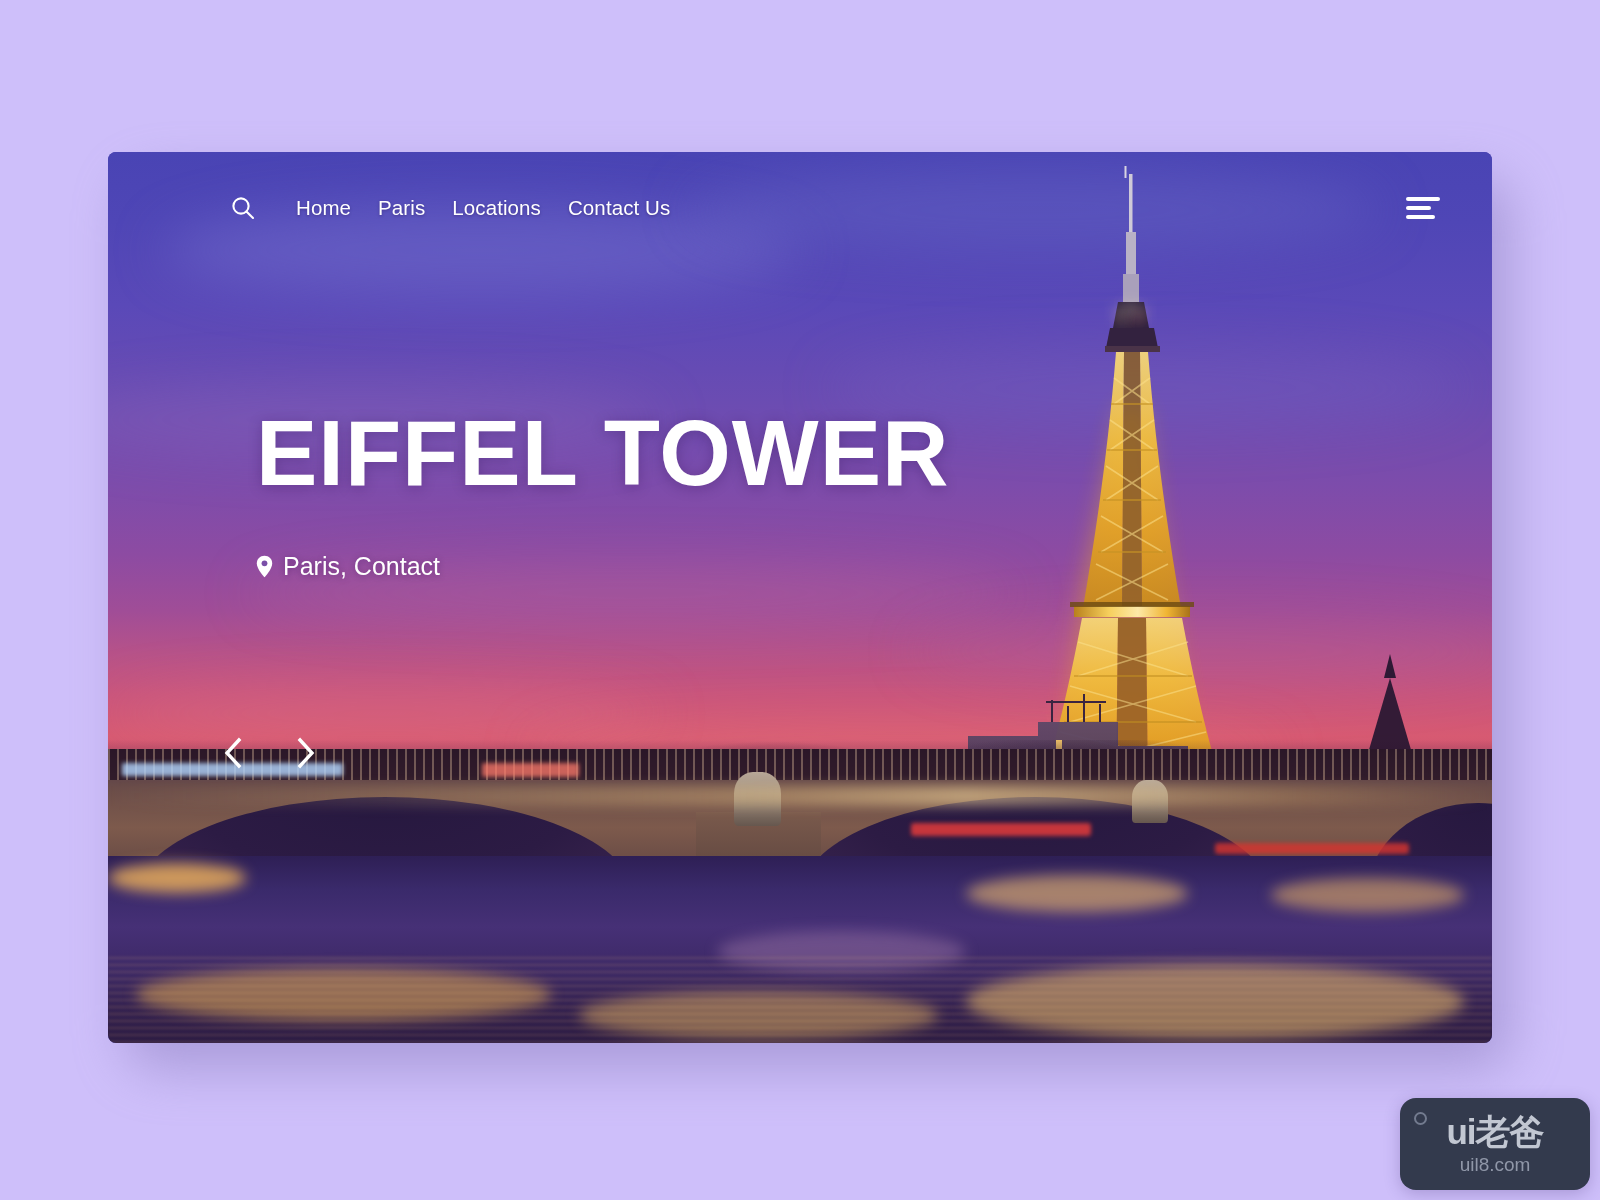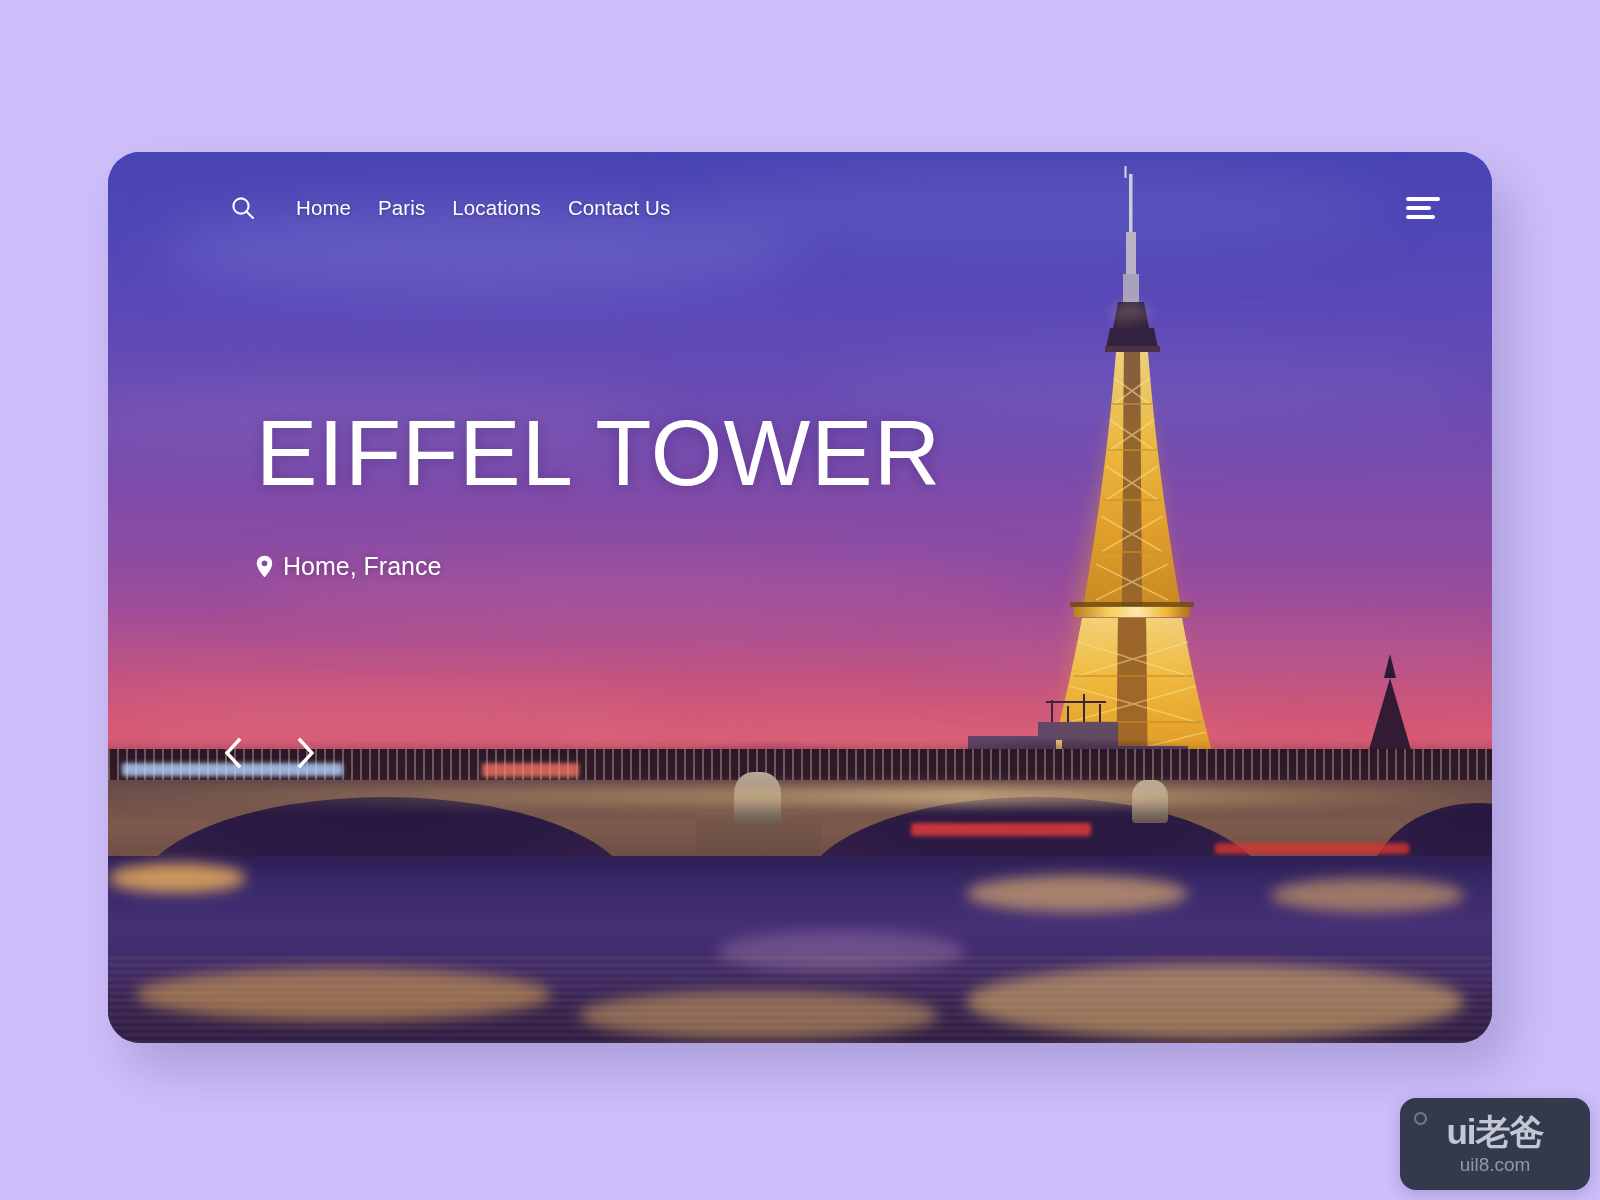--- a/index.html
+++ b/index.html
@@ -22,21 +22,21 @@
     background:#8d7fc0;
     filter:blur(26px);
     opacity:.55;
   }
 
   
   .hero-card{
     position:absolute;
     left:108px; top:152px;
     width:1384px; height:891px;
-    border-radius:32px;
+    border-radius:8px;
     overflow:hidden;
     background:#3f3aa8;
   }
 
   
   .photo{ position:absolute; inset:0; overflow:hidden; }
 
   
   .sky{
     position:absolute; left:0; top:0; width:100%; height:78%;
@@ -178,21 +178,21 @@
 
   
   .hero-text{
     position:absolute;
     left:148px; top:255px;
     z-index:20;
   }
   .hero-title{
     color:#ffffff;
     font-size:92px;
-    font-weight:normal;
+    font-weight:bold;
     letter-spacing:1px;
     line-height:1;
     white-space:nowrap;
     text-shadow:0 2px 14px rgba(40,10,70,.28);
   }
   .hero-loc{
     display:flex; align-items:center;
     gap:10px;
     margin-top:53px;
     color:#ffffff;
@@ -506,21 +506,21 @@
     </div>
   </div>
 
   <div class="hero-text">
     <div class="hero-title">EIFFEL TOWER</div>
     <div class="hero-loc">
       <svg width="17" height="23" viewBox="0 0 17 23">
         <path d="M8.5 0.8 C4.1 0.8 0.8 4.1 0.8 8.4 C0.8 14.2 8.5 22.2 8.5 22.2 C8.5 22.2 16.2 14.2 16.2 8.4 C16.2 4.1 12.9 0.8 8.5 0.8 Z" fill="#ffffff"></path>
         <circle cx="8.5" cy="8.3" r="2.9" fill="#7a4fa8"></circle>
       </svg>
-      <span>Home, France</span>
+      <span>Paris, Contact</span>
     </div>
   </div>
 
   <div class="carousel">
     <span>
       <svg width="18" height="32" viewBox="0 0 18 32">
         <polyline points="15,3 3,16 15,29" fill="none" stroke="#ffffff" stroke-width="3.4" stroke-linecap="square" stroke-linejoin="miter"></polyline>
       </svg>
     </span>
     <span>

